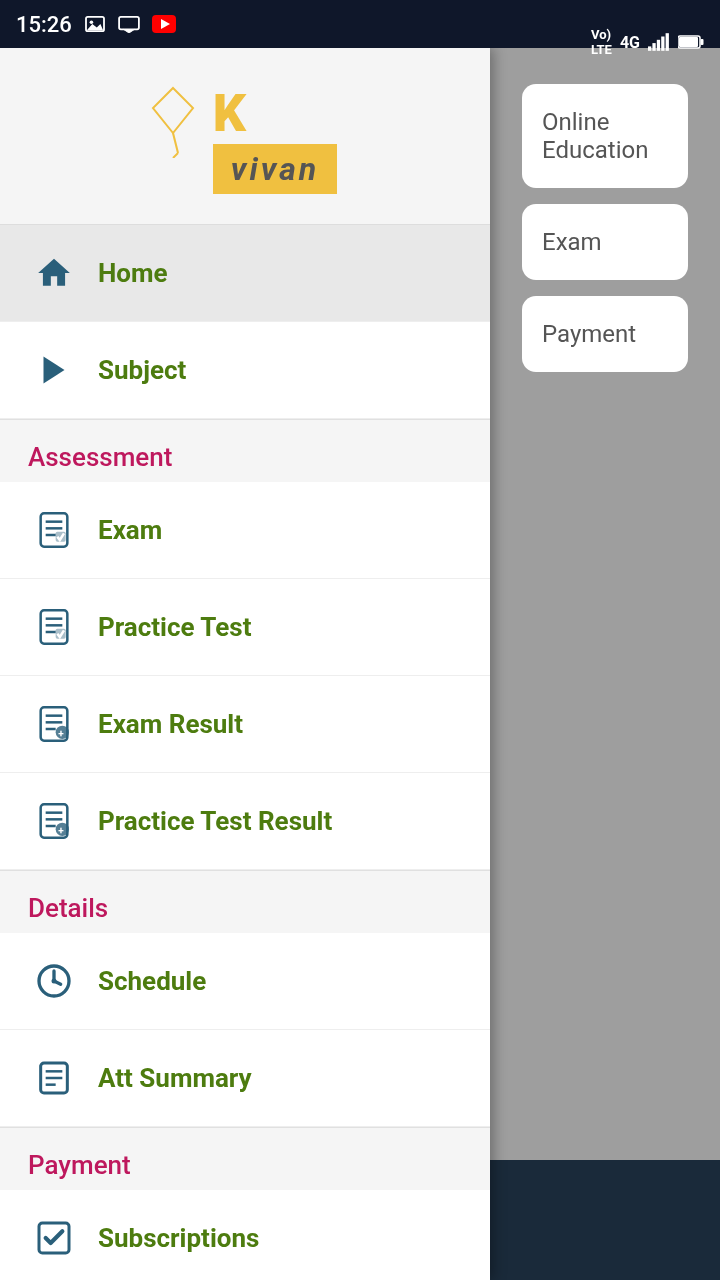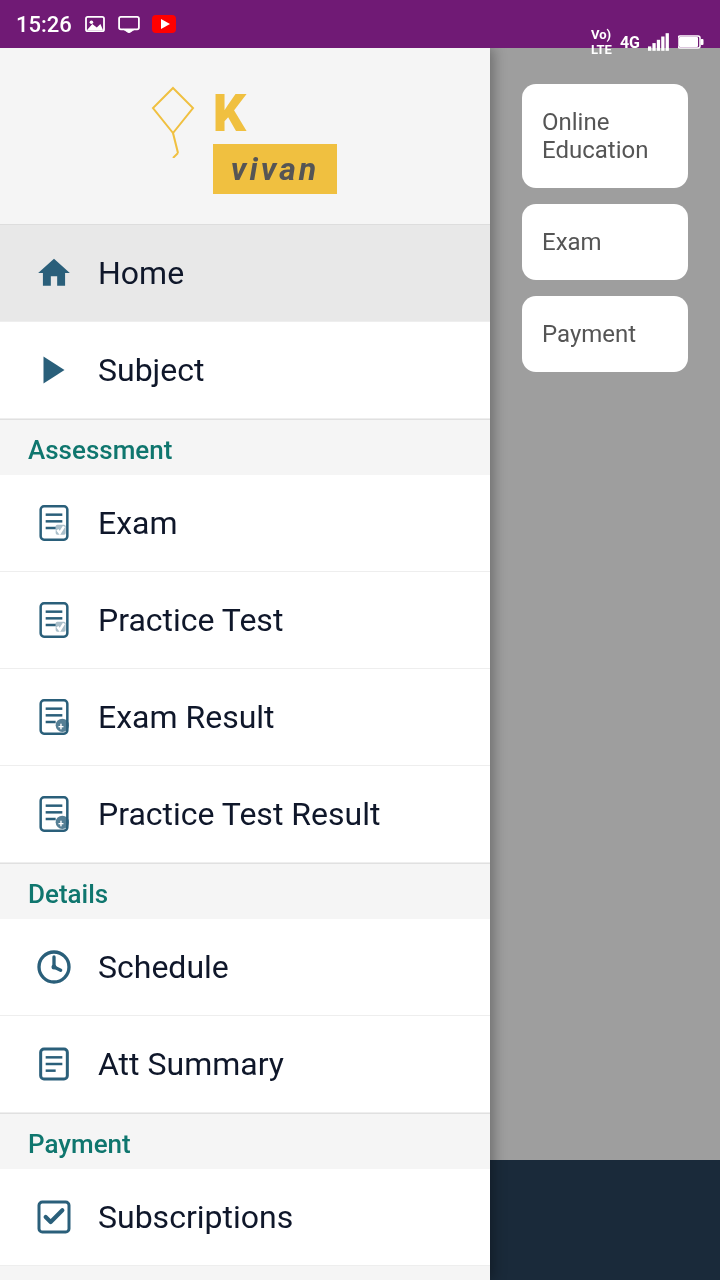--- a/index.html
+++ b/index.html
@@ -11,21 +11,21 @@
       background: #9e9e9e;
       overflow: hidden;
       position: relative;
     }
 
     
     .status-bar {
       position: absolute;
       top: 0; left: 0; right: 0;
       height: 48px;
-      background: #701a75;
+      background: #0f172a;
       display: flex;
       align-items: center;
       justify-content: space-between;
       padding: 16px 16px;
       z-index: 100;
     }
     .status-bar-left {
       color: white;
       font-size: 22px;
       font-weight: 500;
@@ -110,29 +110,29 @@
     .nav-icon {
       width: 52px;
       height: 52px;
       display: flex;
       align-items: center;
       justify-content: center;
       margin-right: 18px;
       flex-shrink: 0;
     }
     .nav-label {
-      font-size: 32px;
-      color: #0f172a;
-      font-weight: 400;
+      font-size: 26px;
+      color: #4d7c0f;
+      font-weight: 700;
     }
 
     .section-header {
-      padding: 15px 28px 10px 28px;
+      padding: 22px 28px 10px 28px;
       font-size: 26px;
-      color: #0f766e;
+      color: #be185d;
       font-weight: 500;
       background: #f5f5f5;
       border-top: 1px solid #e0e0e0;
     }
 
     
     .right-panel {
       flex: 1;
       background: #9e9e9e;
       position: relative;

